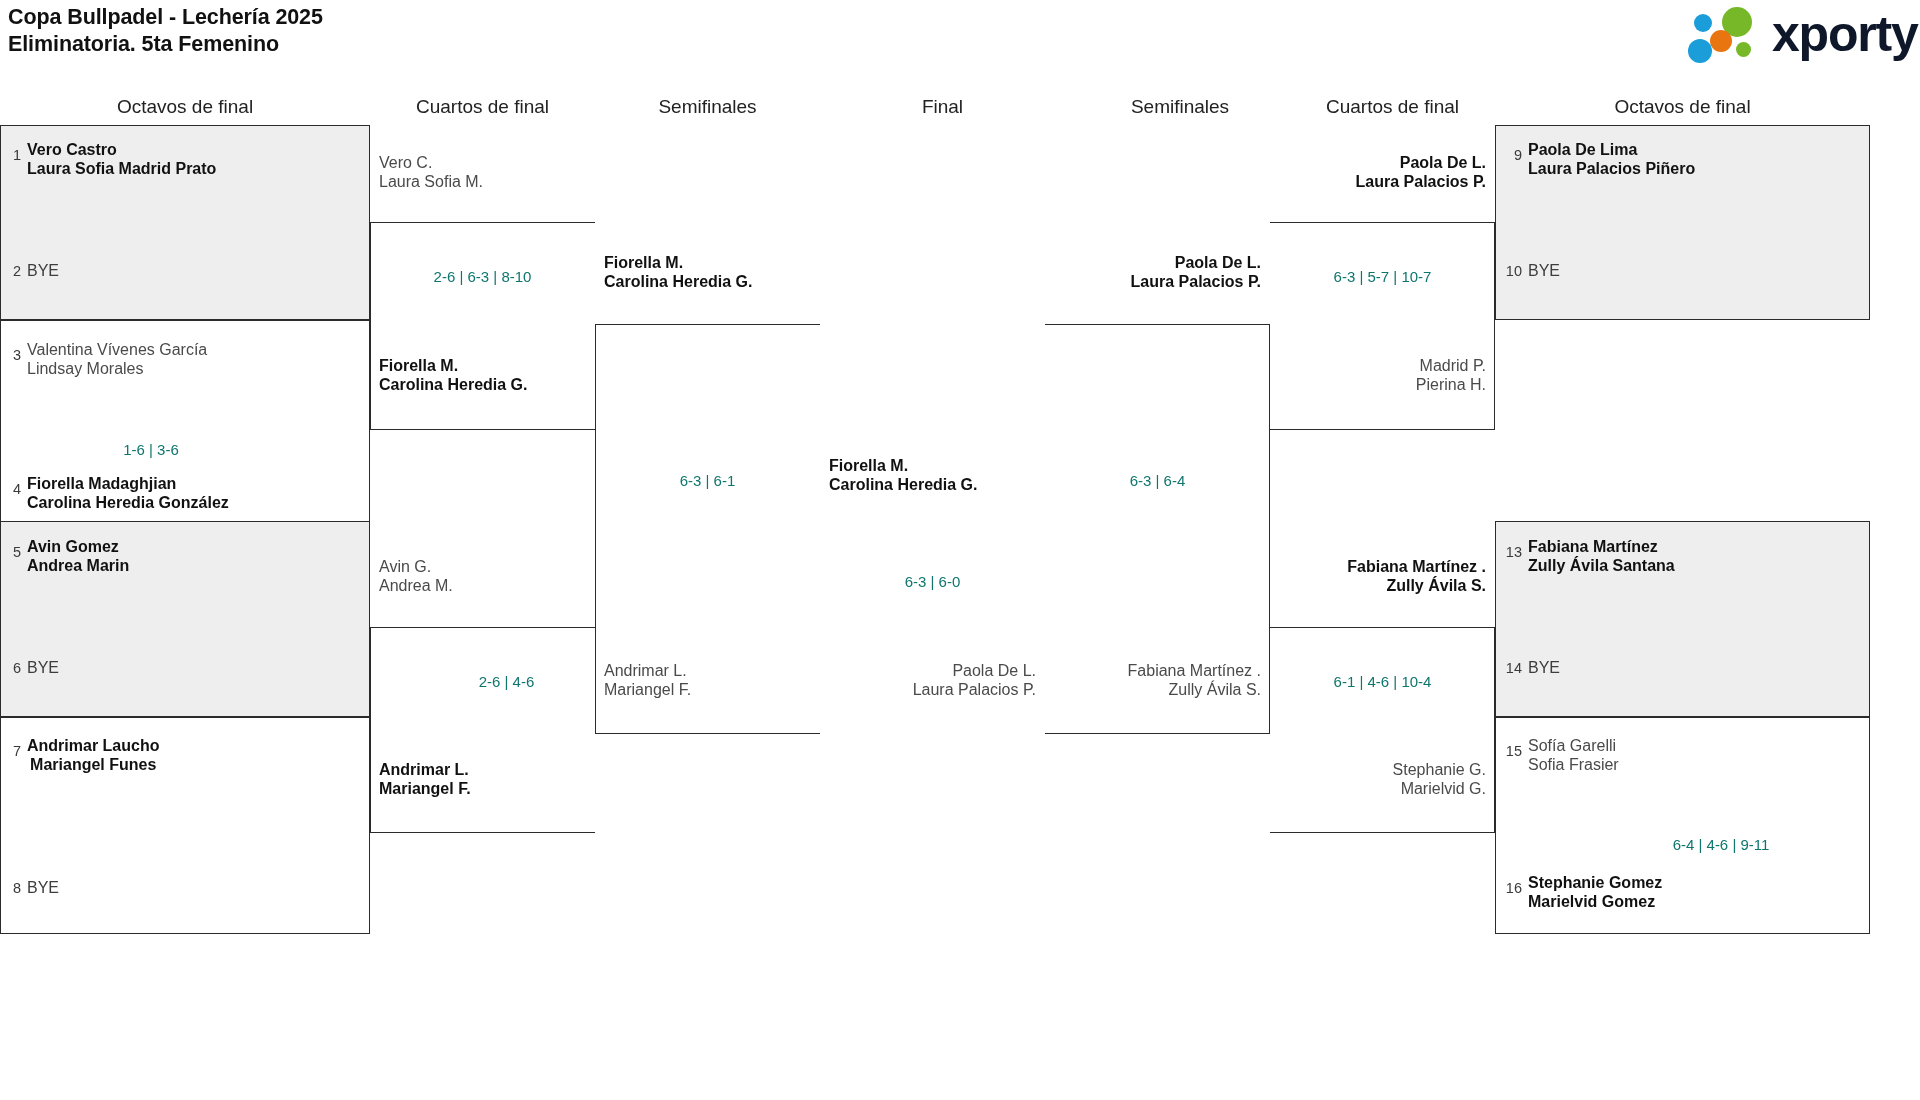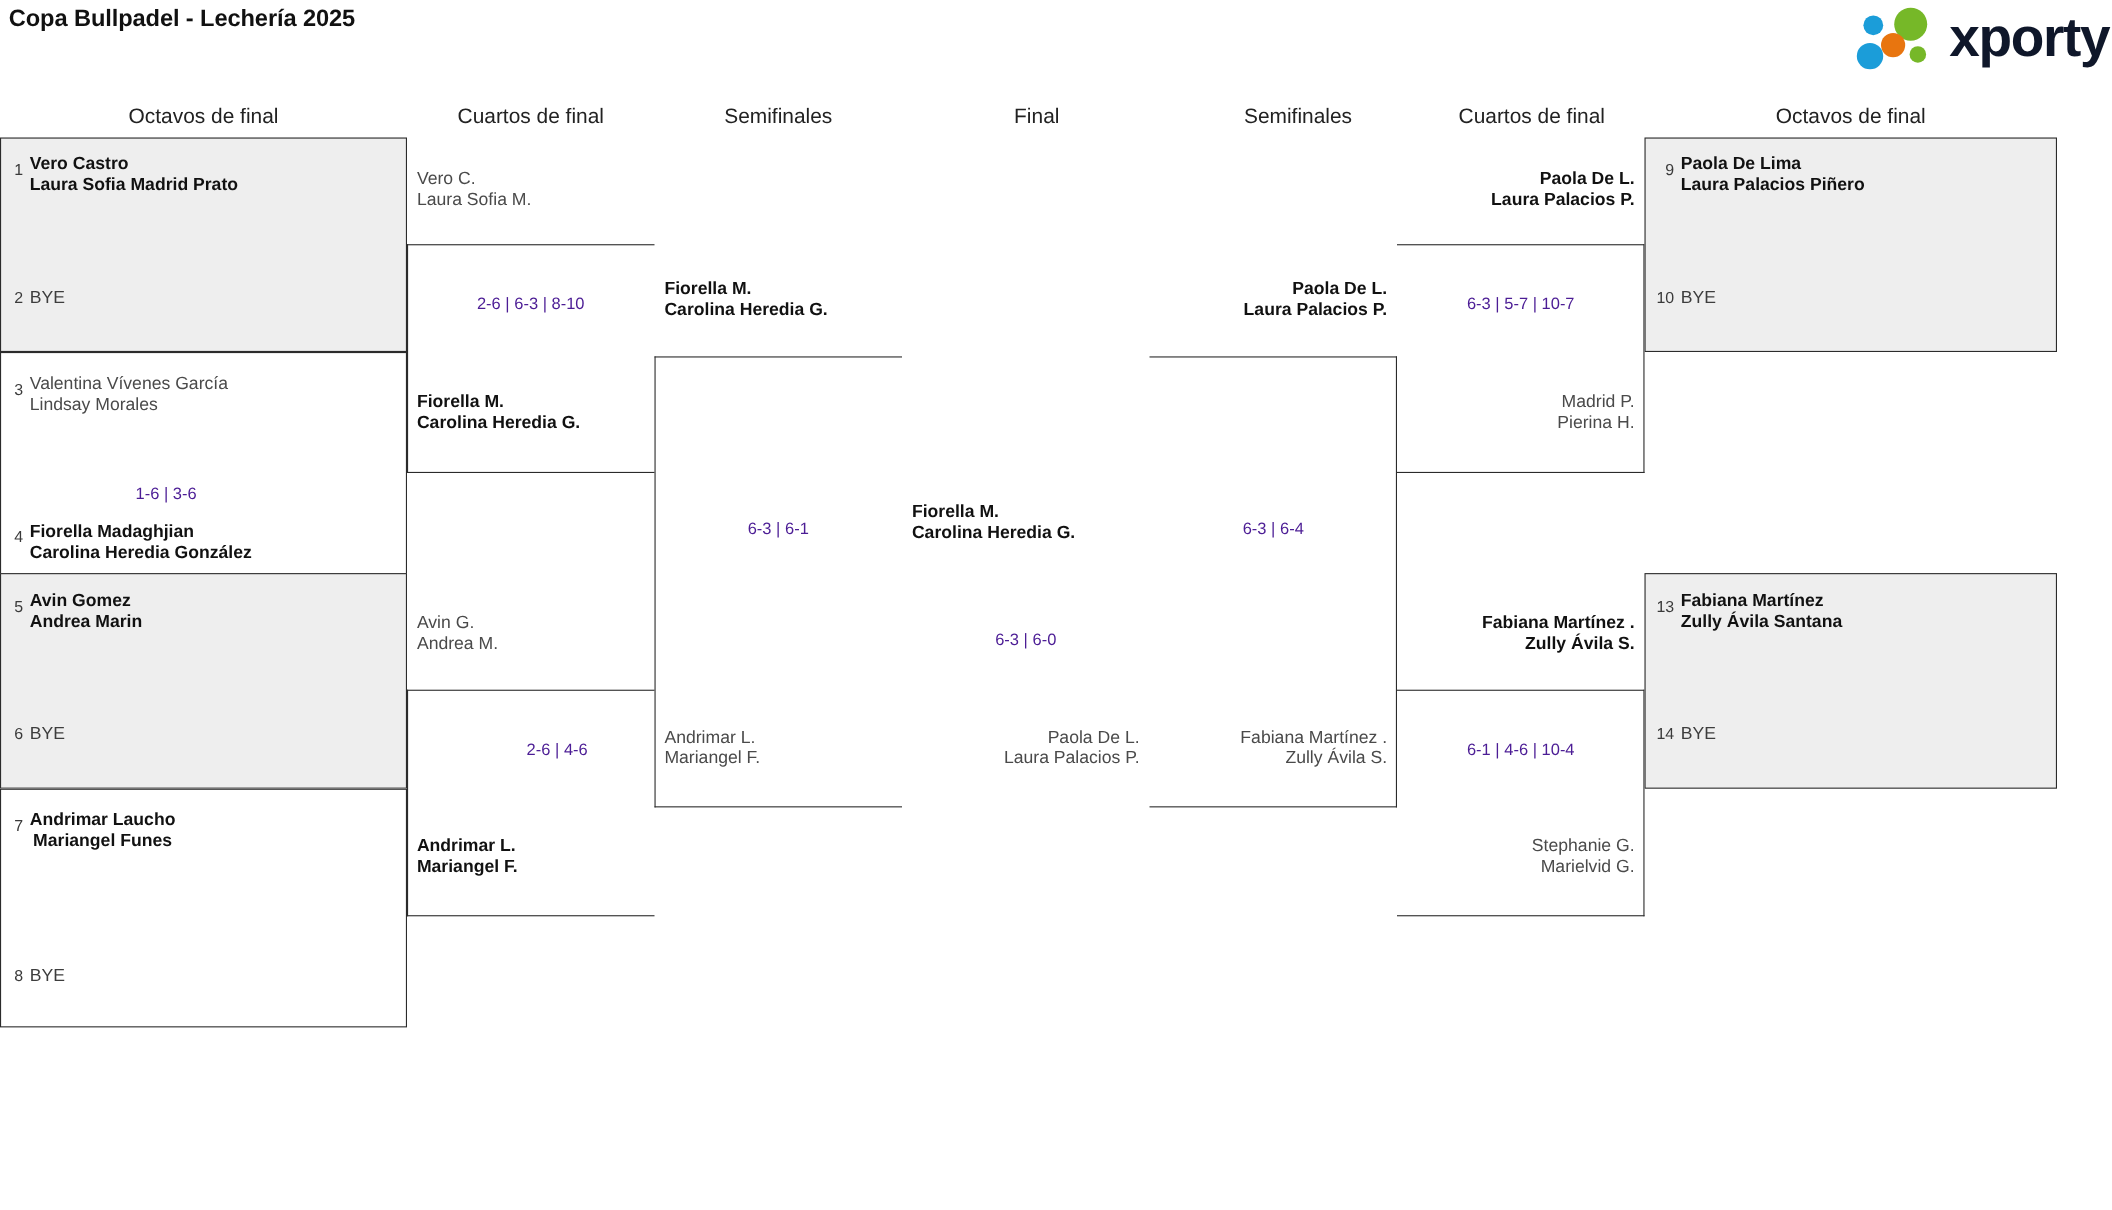--- a/index.html
+++ b/index.html
@@ -61,41 +61,42 @@
   .team .ln { display: block; }
 
   .bye {
     position: absolute;
     font-size: 16px; font-weight: 400; color: #3d3d3d;
     line-height: 19px; white-space: nowrap;
   }
 
   .score {
     position: absolute;
-    font-size: 15px; font-weight: 400; color: #4c1d95;
+    font-size: 15px; font-weight: 400; color: #0f766e;
     line-height: 18px; text-align: center; white-space: nowrap;
   }
   .score sup { font-size: 10.5px; vertical-align: super; line-height: 0; }
 
   
   .conn {
     position: absolute;
     border: 1px solid #2b2b2b;
     background: transparent;
   }
   .conn.no-right { border-right: none; }
   .conn.no-left  { border-left: none; }
 </style>
 </head>
 <body>
 
 <div id="root">
 
   <div class="title-block">
     <div class="title-line">Copa Bullpadel - Lechería 2025</div>
+    <div class="title-line">Eliminatoria. 5ta Femenino</div>
   </div>
 
   <div class="logo">
     <div class="logo-dots">
       <div class="dot" style="left:6px; top:8px; width:18px; height:18px; background:#1b9dd9;"></div>
       <div class="dot" style="left:34px; top:1px; width:30px; height:30px; background:#76b828;"></div>
       <div class="dot" style="left:22px; top:24px; width:22px; height:22px; background:#e8750f;"></div>
       <div class="dot" style="left:0px; top:33px; width:24px; height:24px; background:#1b9dd9;"></div>
       <div class="dot" style="left:48px; top:36px; width:15px; height:15px; background:#76b828;"></div>
     </div>
@@ -244,14 +245,27 @@
   <div class="seed-box shaded" style="left:1495px; top:521px; width:375px; height:196px;">
     <div class="seedno" style="left:2px; top:22px; width:24px;">13</div>
     <div class="team win" style="left:32px; top:15px;">
       <span class="ln">Fabiana Martínez</span>
       <span class="ln">Zully Ávila Santana</span>
     </div>
     <div class="seedno" style="left:2px; top:138px; width:24px;">14</div>
     <div class="bye" style="left:32px; top:136px;">BYE</div>
   </div>
 
+  <div class="seed-box" style="left:1495px; top:717px; width:375px; height:217px;">
+    <div class="seedno" style="left:2px; top:25px; width:24px;">15</div>
+    <div class="team lose" style="left:32px; top:18px;">
+      <span class="ln">Sofía Garelli</span>
+      <span class="ln">Sofia Frasier</span>
+    </div>
+    <div class="score" style="left:75px; top:118px; width:300px;">6-4 | 4-6 | 9-11</div>
+    <div class="seedno" style="left:2px; top:162px; width:24px;">16</div>
+    <div class="team win" style="left:32px; top:155px;">
+      <span class="ln">Stephanie Gomez</span>
+      <span class="ln">Marielvid Gomez</span>
+    </div>
+  </div>
 
 </div>
 
 </body></html>

